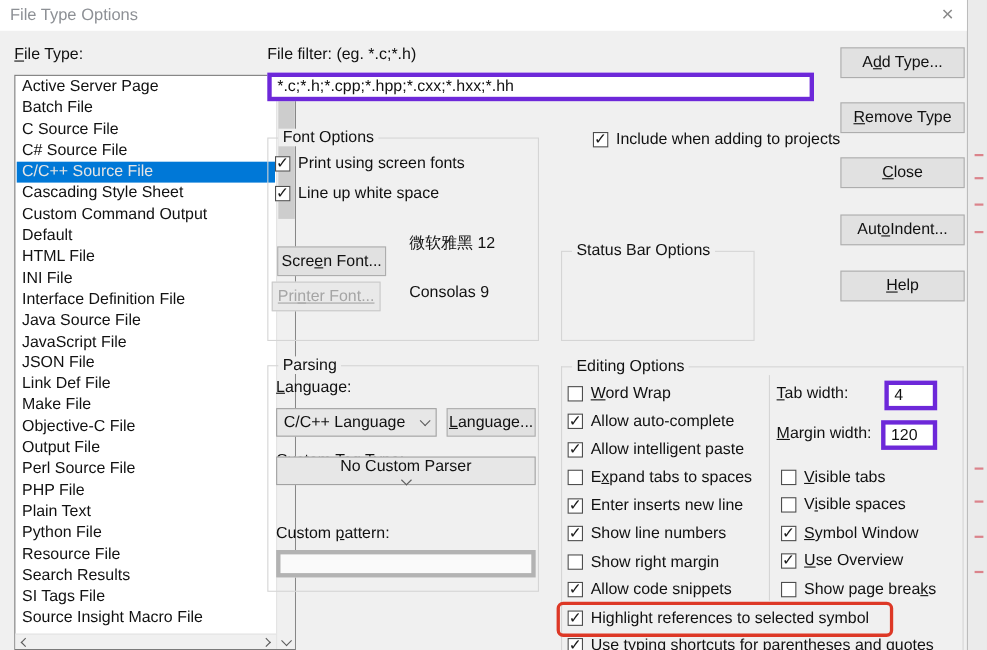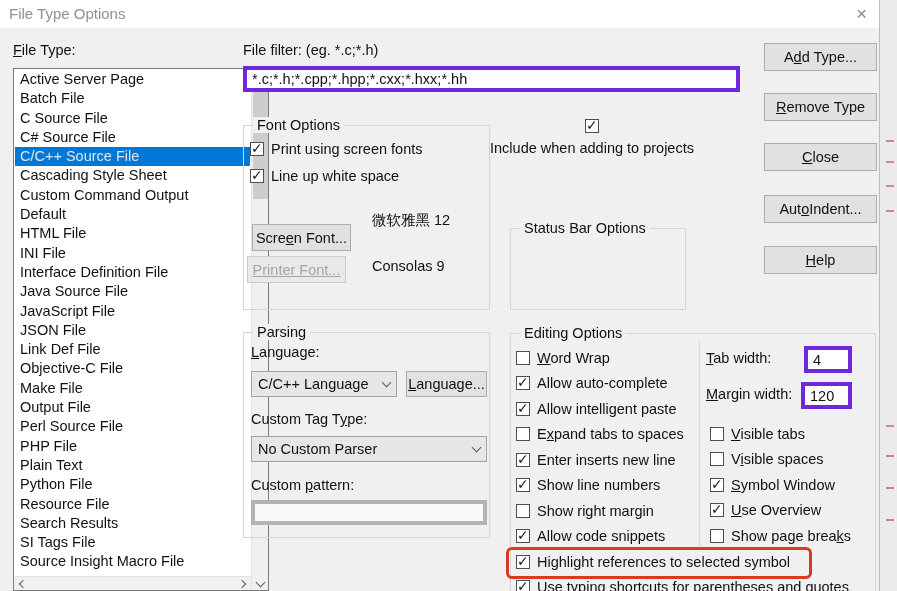--- a/index.html
+++ b/index.html
@@ -140,25 +140,25 @@
 
           <div class="list-row">
             <span>JSON File</span>
           </div>
 
           <div class="list-row">
             <span>Link Def File</span>
           </div>
 
           <div class="list-row">
+            <span>Make File</span>
+          </div>
+
+          <div class="list-row">
             <span>Objective-C File</span>
-          </div>
-
-          <div class="list-row">
-            <span>Make File</span>
           </div>
 
           <div class="list-row">
             <span>Output File</span>
           </div>
 
           <div class="list-row">
             <span>Perl Source File</span>
           </div>
 
@@ -227,40 +227,40 @@
     </label>
     <label class="chkline abs" style="left:250px;top:168px;">
       <span class="cb on"></span>
       <span>Line up white space</span>
     </label>
     <div class="btn small" style="left:252px;top:224px;">Scre<u>e</u>n Font...</div>
     <span class="lbl" style="left:372px;top:211px;">微软雅黑 12</span>
     <div class="btn small disabled" style="left:247px;top:256px;text-decoration:underline;">Pri<u>n</u>ter Font...</div>
     <span class="lbl" style="left:372px;top:258px;">Consolas 9</span>
 
-    <label class="chkline abs" style="left:490px;top:119px;flex-direction:column;">
+    <label class="chkline abs" style="left:539px;top:119px;">
       <span class="cb on"></span>
       <span>Include when adding to projects</span>
     </label>
 
     <div class="group" style="left:510px;top:228px;width:176px;height:82px;">
       <span class="gtitle">Status Bar Options</span>
     </div>
 
     <div class="group" style="left:243px;top:332px;width:247px;height:206px;">
       <span class="gtitle">Parsing</span>
     </div>
     <span class="lbl" style="left:251px;top:344px;"><u>L</u>anguage:</span>
     <div class="combo" style="left:251px;top:371px;width:146px;height:26px;">
       <span class="val">C/C++ Language</span>
       <span class="chev down" style="margin-top:-3px;"></span>
     </div>
     <div class="btn" style="left:406px;top:371px;width:81px;height:26px;"><u>L</u>anguage...</div>
     <span class="lbl" style="left:251px;top:411px;">Custom Tag T<u>y</u>pe:</span>
-    <div class="combo" style="left:251px;top:436px;width:236px;height:26px;">
+    <div class="combo" style="left:251px;top:415px;width:236px;height:26px;flex-direction:column;">
       <span class="val">No Custom Parser</span>
       <span class="chev down" style="margin-top:-3px;"></span>
     </div>
     <span class="lbl" style="left:251px;top:477px;">Custom <u>p</u>attern:</span>
     <input class="tinput" style="left: 251px; top: 500px; width: 236px; height: 25px; background: rgb(250, 250, 250); border-color: rgb(179, 179, 179);" value="">
 
     <div class="group" style="left:510px;top:333px;width:366px;height:258px;border-bottom:none;">
       <span class="gtitle">Editing Options</span>
     </div>
     <div class="divider" style="left:699px;top:341px;height:205px;"></div>

